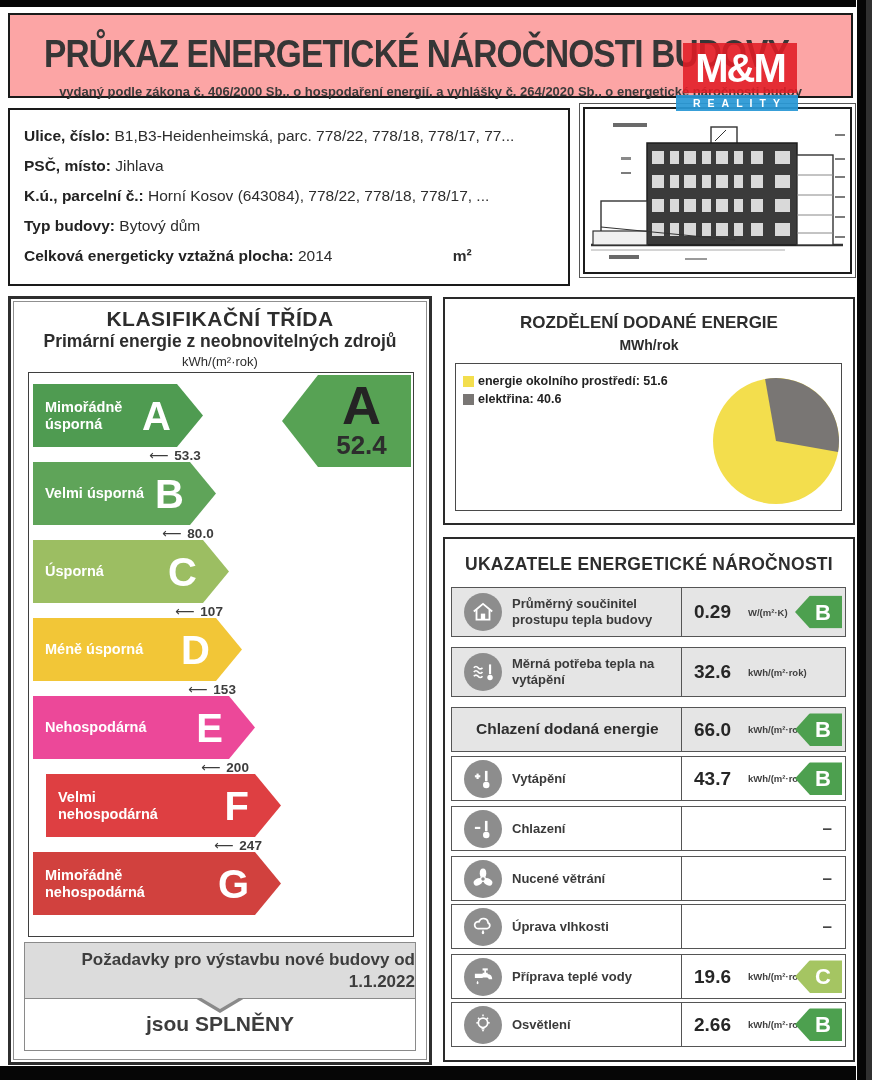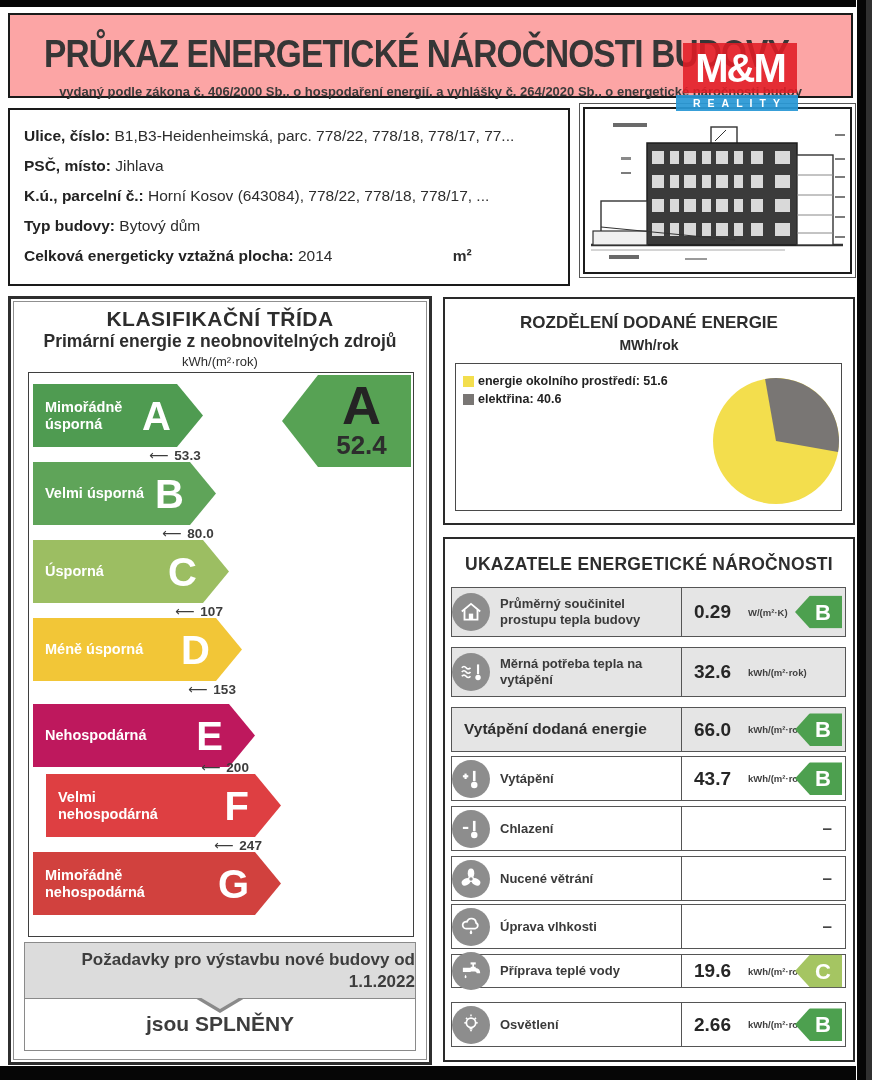--- a/index.html
+++ b/index.html
@@ -75,22 +75,22 @@
   .legend-row{display:flex;align-items:center;height:18px;font-size:12.5px;font-weight:bold;color:#222;}
   .swatch{width:11px;height:11px;margin-right:4px;flex:0 0 11px;}
   #pie-svg{position:absolute;left:0;top:0;}
   
   .ind-panel{left:443px;top:537px;width:412px;height:525px;border:2.5px solid #2a2a2a;}
   .ind-title{top:15px;font-size:17.5px;letter-spacing:.3px;}
   .ind-row{position:absolute;left:6px;width:395px;border:1.5px solid #555;box-sizing:border-box;background:#fff;display:flex;}
   .ind-row.shaded{background:#e5e5e5;}
   .r1{top:48px;height:50px;} .r2{top:108px;height:50px;} .r3{top:168px;height:45px;}
   .r4{top:217px;height:45px;} .r5{top:267px;height:45px;} .r6{top:317px;height:45px;}
-  .r7{top:365px;height:45px;} .r8{top:415px;height:34px;} .r9{top:463px;height:45px;}
-  .ind-left{flex:0 0 230px;border-right:1.5px solid #555;display:flex;align-items:center;gap:10px;padding-left:0;box-sizing:border-box;}
+  .r7{top:365px;height:45px;} .r8{top:415px;height:45px;} .r9{top:463px;height:45px;}
+  .ind-left{flex:0 0 230px;border-right:1.5px solid #555;display:flex;align-items:center;gap:10px;padding-left:12px;box-sizing:border-box;}
   .ind-label{font-size:13px;font-weight:bold;color:#3a3a3a;line-height:1.2;}
   .ind-label.big{font-size:15.5px;padding-left:12px;color:#2e2e2e;}
   .ind-right{flex:1;display:flex;align-items:center;position:relative;padding-left:12px;}
   .ind-value{font-size:19px;font-weight:bold;color:#262626;min-width:48px;}
   .ind-unit{font-size:9.5px;font-weight:bold;color:#3f3f3f;margin-left:6px;}
   .badge{position:absolute;right:3px;top:50%;transform:translateY(-50%);width:47px;height:33px;
          clip-path:polygon(0 50%,15px 0,100% 0,100% 100%,15px 100%);
          display:flex;align-items:center;justify-content:center;padding-left:9px;box-sizing:border-box;
          color:#fff;font-size:22px;font-weight:bold;}
   .dash{position:absolute;right:13px;top:50%;transform:translateY(-50%);font-size:17px;font-weight:bold;color:#444;}
@@ -225,21 +225,21 @@
       <div class="class-arrow ca2" style="background-color: rgb(156, 190, 98);">
         <span class="cls-label">Úsporná</span>
         <span class="cls-letter">C</span>
       </div>
       <div class="threshold th2"><span class="arr">⟵</span><span>107</span></div>
       <div class="class-arrow ca3" style="background-color: rgb(242, 198, 55);">
         <span class="cls-label">Méně úsporná</span>
         <span class="cls-letter">D</span>
       </div>
       <div class="threshold th3"><span class="arr">⟵</span><span>153</span></div>
-      <div class="class-arrow ca4" style="background-color: #be185d; margin-top: 8px;">
+      <div class="class-arrow ca4" style="background-color: #ec4899;">
         <span class="cls-label">Nehospodárná</span>
         <span class="cls-letter">E</span>
       </div>
       <div class="threshold th4"><span class="arr">⟵</span><span>200</span></div>
       <div class="class-arrow ca5" style="background-color: rgb(222, 63, 66);">
         <span class="cls-label">Velmi nehospodárná</span>
         <span class="cls-letter">F</span>
       </div>
       <div class="threshold th5"><span class="arr">⟵</span><span>247</span></div>
       <div class="class-arrow ca6" style="background-color: rgb(209, 65, 62);">
@@ -319,21 +319,21 @@
         <span class="ind-label">Měrná potřeba tepla na vytápění</span>
       </div>
       <div class="ind-right">
         <span class="ind-value">32.6</span>
         <span class="ind-unit">kWh/(m²·rok)</span>
       </div>
     </div>
 
     <div class="ind-row r3 shaded">
       <div class="ind-left">
-        <span class="ind-label big">Vytápění dodaná energie</span>
+        <span class="ind-label big">Chlazení dodaná energie</span>
       </div>
       <div class="ind-right">
         <span class="ind-value">66.0</span>
         <span class="ind-unit">kWh/(m²·rok)</span>
         <span class="badge" style="background-color: rgb(77, 160, 79);">B</span>
       </div>
     </div>
 
     <div class="ind-row r4">
       <div class="ind-left">

